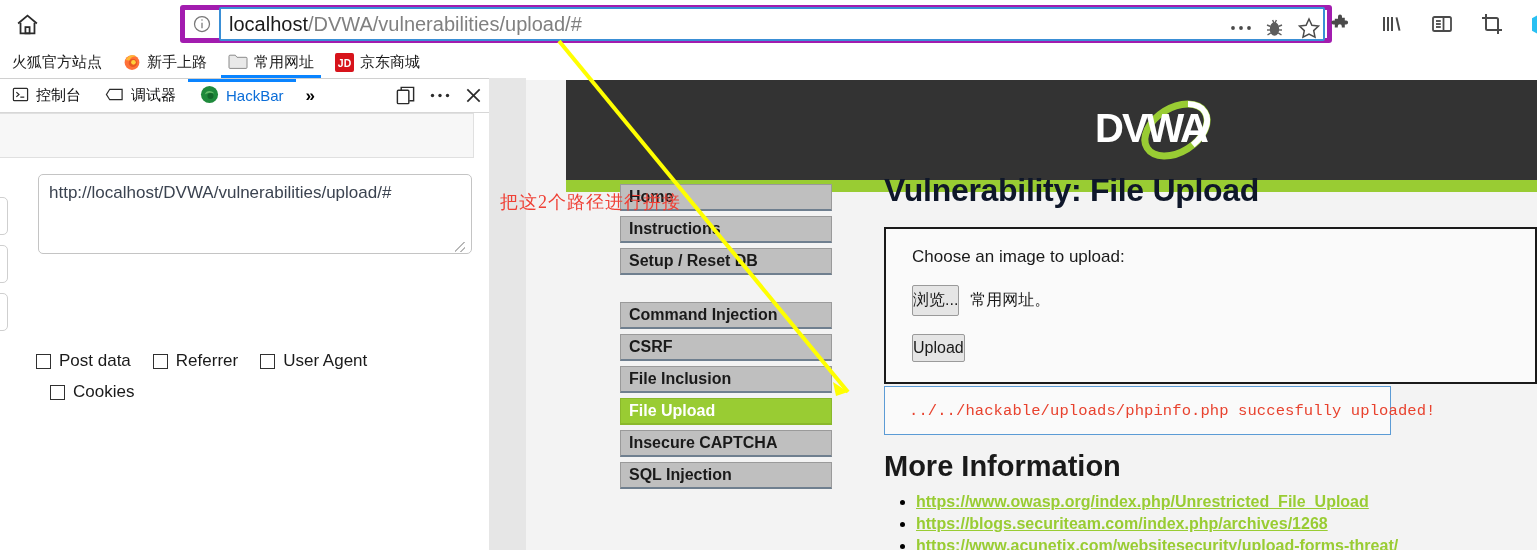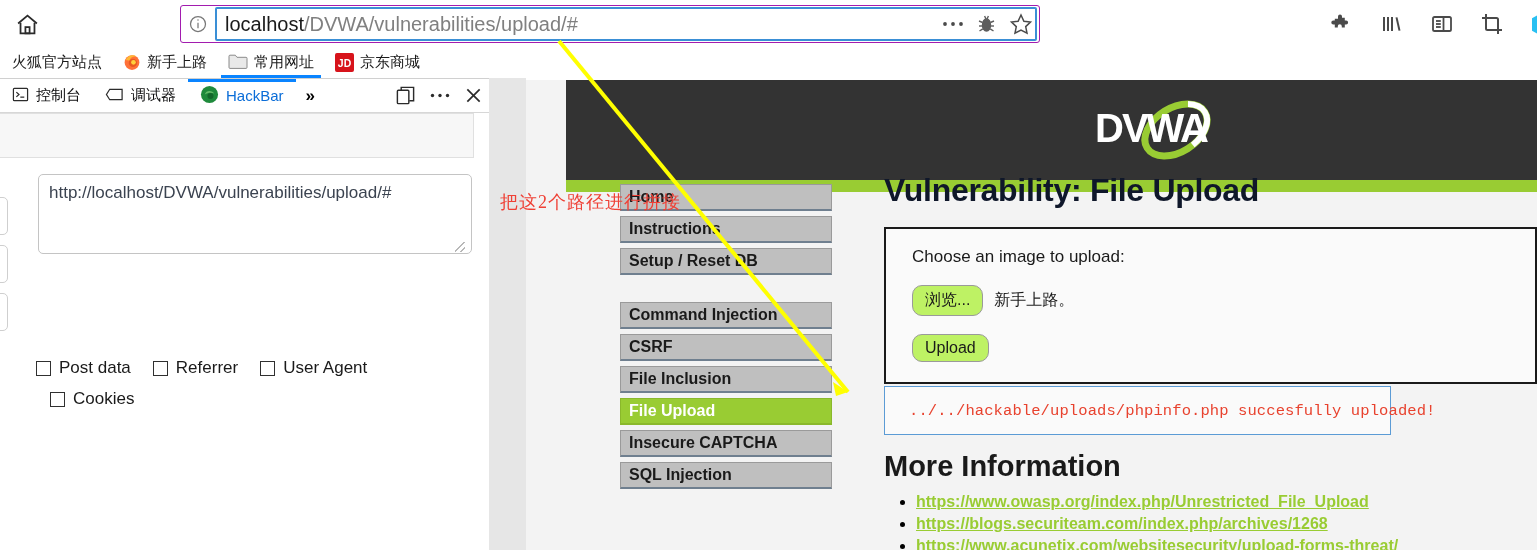--- a/index.html
+++ b/index.html
@@ -17,22 +17,22 @@
     position: absolute; left: 0; top: 0; width: 1537px; height: 48px;
     background: #ffffff;
     display: flex; align-items: center;
   }
   .home-btn {
     width: 46px; height: 34px; margin-left: 4px;
     display: flex; align-items: center; justify-content: center;
     cursor: pointer;
   }
   .urlbar-wrap {
-    position: absolute; left: 180px; top: 5px; width: 860px; height: 38px;
-    border: 1px solid #a21caf; border-radius: 3px; background: #fff;
+    position: absolute; left: 180px; top: 5px; width: 1152px; height: 38px;
+    border: 5px solid #a21caf; border-radius: 3px; background: #fff;
     display: flex; align-items: center;
   }
   .ident-icon {
     width: 34px; height: 36px; display: flex; align-items: center; justify-content: center;
     flex: 0 0 auto;
   }
   .url-input {
     flex: 1 1 auto; height: 34px; margin-right: 2px;
     border: 2px solid #3a8fd6; border-radius: 2px; background: #fff;
     display: flex; align-items: center; padding: 0 8px;
@@ -107,21 +107,21 @@
     padding: 8px 10px; font-size: 17px; color: #3b4350;
     font-family: "Liberation Sans", sans-serif;
     overflow: hidden; resize: none;
   }
   .hb-resize {
     position: absolute; left: 455px; top: 163px; width: 10px; height: 10px;
     background:
       linear-gradient(135deg, transparent 0 42%, #b8b8b8 42% 52%, transparent 52% 72%, #b8b8b8 72% 82%, transparent 82%);
   }
   .hb-checks {
-    position: absolute; left: 36px; top: 279px; width: 440px;
+    position: absolute; left: 36px; top: 272px; width: 440px;
     font-size: 17px; color: #1a1a1a;
   }
   .hb-row { display: flex; align-items: center; }
   .hb-chk {
     display: flex; align-items: center; gap: 8px; margin-right: 22px; cursor: pointer;
   }
   .chkbox {
     width: 15px; height: 15px; border: 1.6px solid #303030; background: #fff;
     display: inline-block; flex: 0 0 auto;
   }
@@ -175,22 +175,22 @@
     font-size: 32px; font-weight: bold; color: #0f172a; margin: 0 0 18px 0;
     letter-spacing: -0.3px;
   }
   .upload-box {
     border: 2px solid #1a1a1a; background: #fafafa;
     padding: 18px 26px 20px 26px; width: 653px; min-height: 122px;
   }
   .upload-label { font-size: 17px; color: #1a1a1a; margin-bottom: 18px; }
   .file-row { display: flex; align-items: center; gap: 11px; margin-bottom: 18px; }
   .btn-gray {
-    background: #bef264; border: 1px solid #9a9a9a; border-radius: 10px;
-    padding: 4px 12px; font-size: 16px; color: #1a1a1a; cursor: pointer;
+    background: #e5e5e5; border: 1px solid #9a9a9a; border-radius: 2px;
+    padding: 4px 0; font-size: 16px; color: #1a1a1a; cursor: pointer;
   }
   .file-status { font-size: 16px; color: #1a1a1a; }
   .result-box {
     position: absolute; left: 318px; top: 306px; width: 507px; height: 49px;
     border: 1px solid #5b9bd5; background: #fafafa;
     display: flex; align-items: center; padding-left: 24px;
   }
   .result-text {
     font-family: "Liberation Mono", monospace; font-size: 15.5px; color: #e8422e;
     letter-spacing: 0.1px; white-space: nowrap;
@@ -473,21 +473,21 @@
             <span>SQL Injection</span>
           </div>
       </div>
 
       <div class="dvwa-main">
         <h1 class="main-title">Vulnerability: File Upload</h1>
         <div class="upload-box">
           <div class="upload-label">Choose an image to upload:</div>
           <div class="file-row">
             <button class="btn-gray">浏览...</button>
-            <span class="file-status">新手上路。</span>
+            <span class="file-status">常用网址。</span>
           </div>
           <button class="btn-gray">Upload</button>
         </div>
       </div>
 
       <div class="result-box">
         <span class="result-text">../../hackable/uploads/phpinfo.php succesfully uploaded!</span>
       </div>
 
       <div class="more-info">

